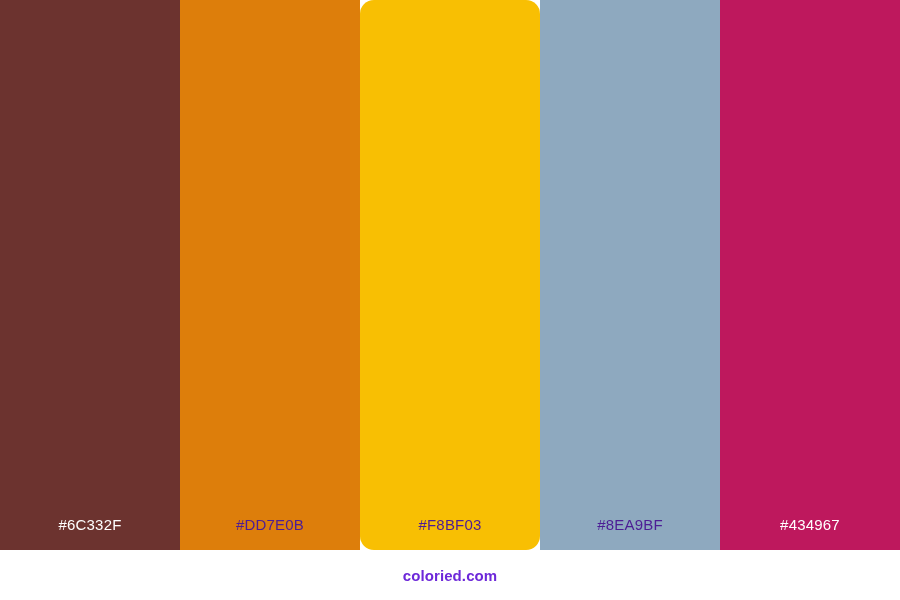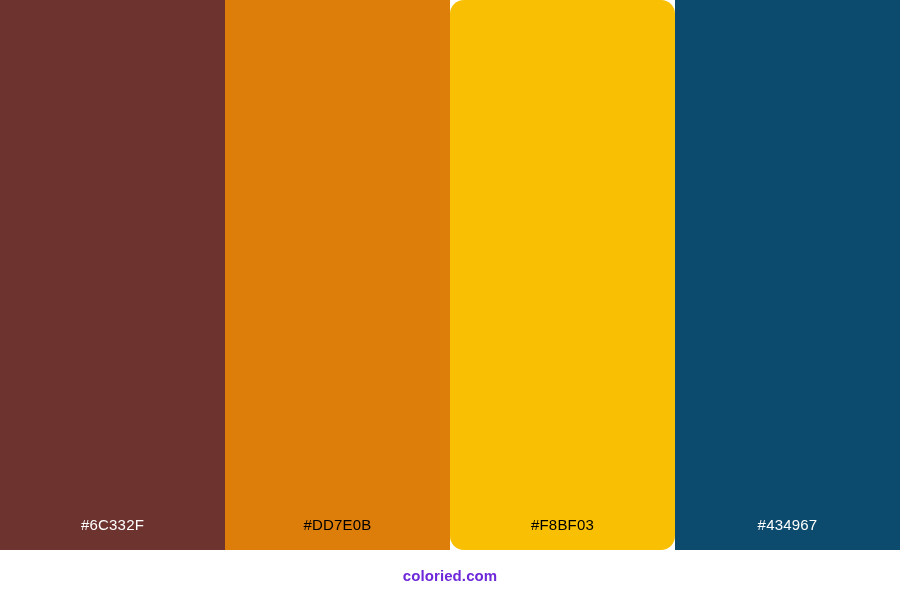--- a/index.html
+++ b/index.html
@@ -45,21 +45,21 @@
     font-family: "Liberation Sans", sans-serif;
     font-size: 15px;
     font-weight: 400;
     letter-spacing: 0.2px;
     line-height: 1;
     padding-bottom: 18px;
     -webkit-font-smoothing: antialiased;
   }
 
   .label-light { color: #ffffff; }
-  .label-dark  { color: #000000; }
+  .label-dark  { color: #4c1d95; }
 
   #footer-bar {
     width: 900px;
     height: 50px;
     background: #ffffff;
     display: flex;
     align-items: center;
     justify-content: center;
   }
 
@@ -84,22 +84,25 @@
     </div>
 
     <div class="swatch" style="background-color: rgb(221, 126, 11);">
       <span class="swatch-label label-dark">#DD7E0B</span>
     </div>
 
     <div class="swatch" style="background-color: rgb(248, 191, 3); border-radius: 14px;">
       <span class="swatch-label label-dark">#F8BF03</span>
     </div>
 
+    <div class="swatch" style="background-color: rgb(142, 169, 191);">
+      <span class="swatch-label label-dark">#8EA9BF</span>
+    </div>
 
-    <div class="swatch" style="background-color: #0c4a6e;">
+    <div class="swatch" style="background-color: #be185d;">
       <span class="swatch-label label-light">#434967</span>
     </div>
 
   </div>
 
   <div id="footer-bar">
     <span id="footer-brand">coloried.com</span>
   </div>
 
 </div>

